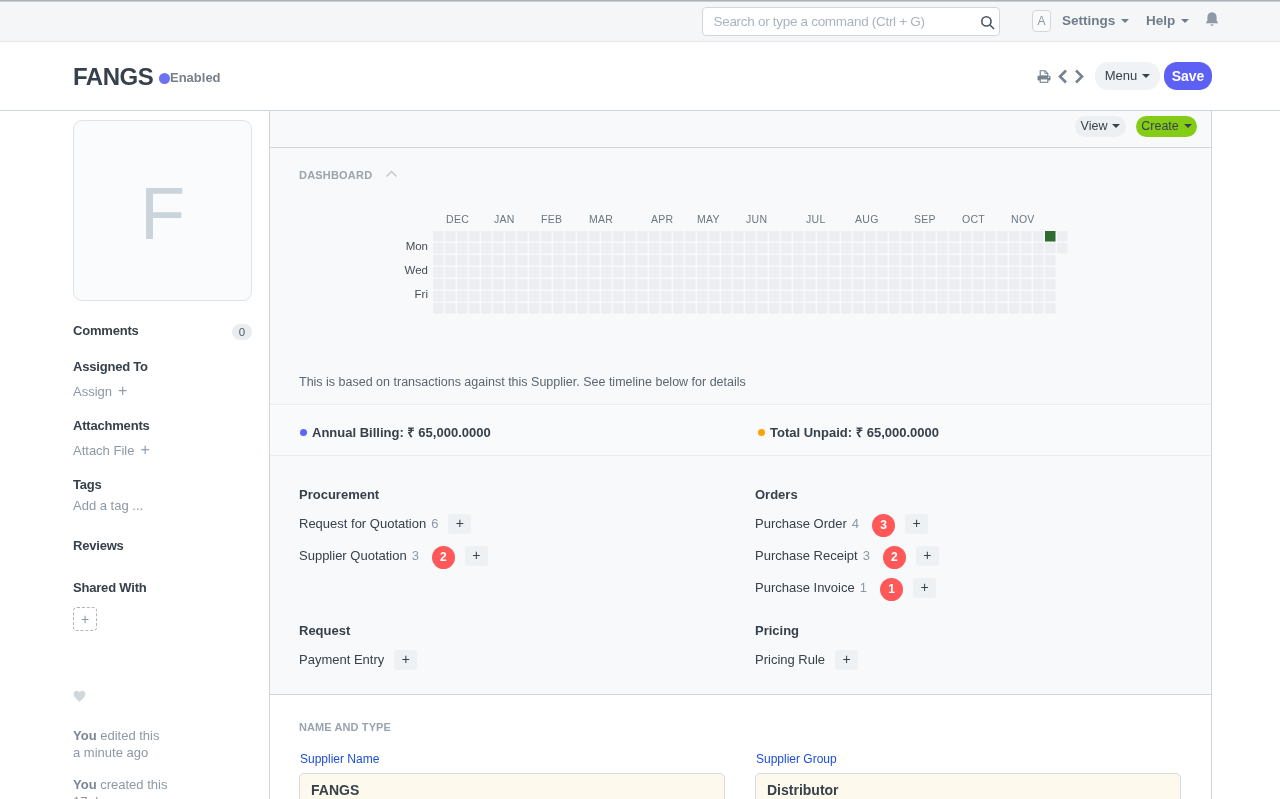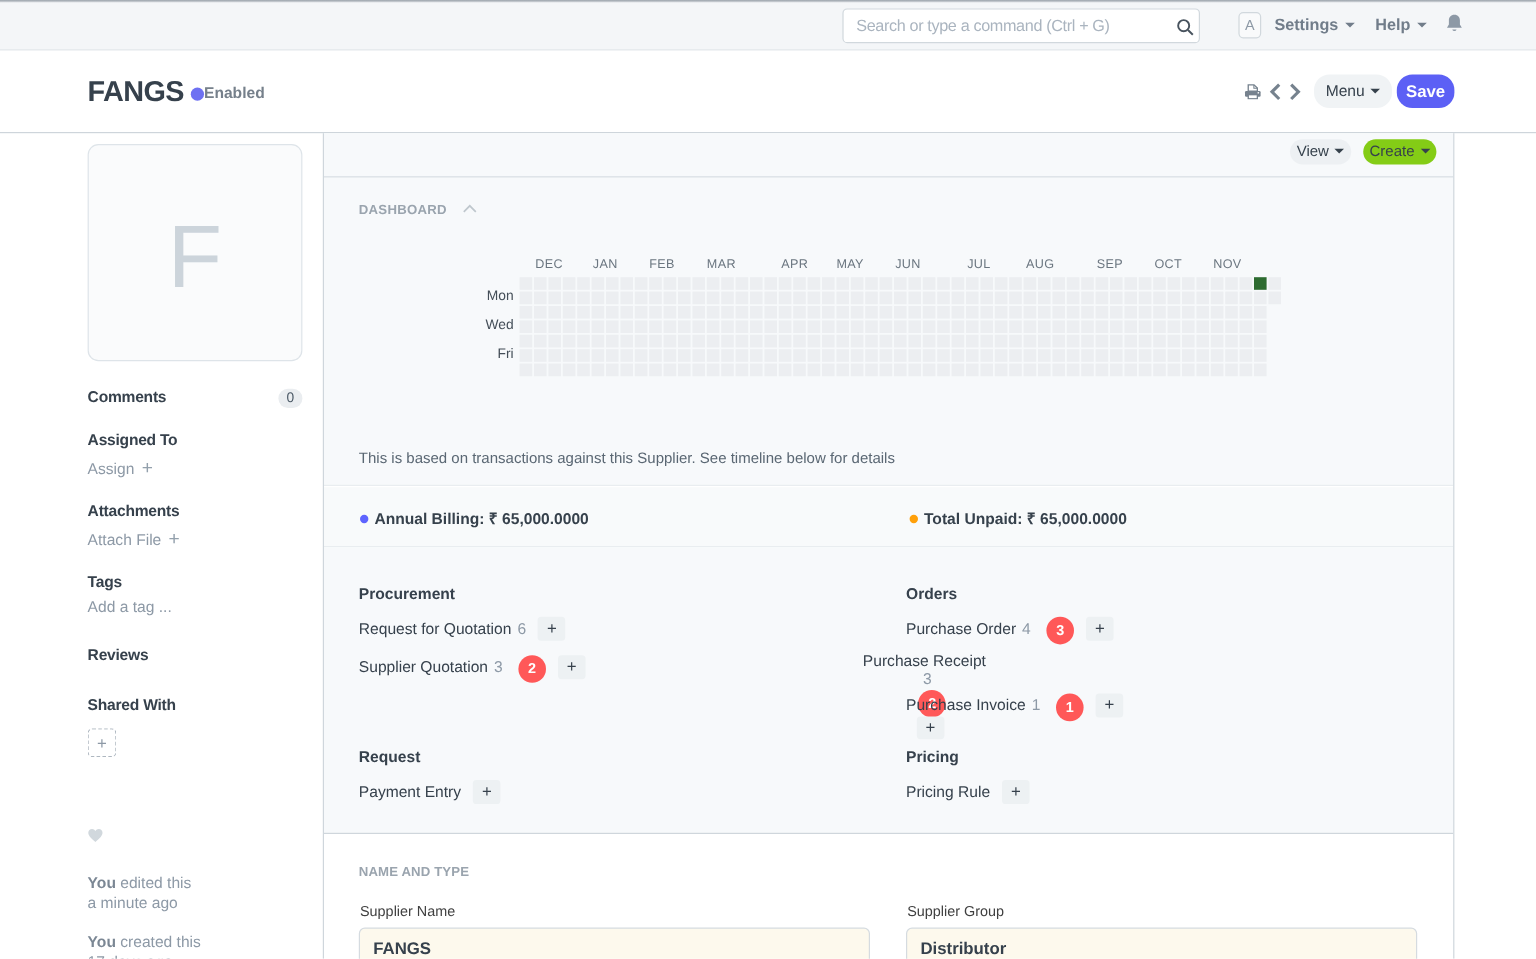--- a/index.html
+++ b/index.html
@@ -59,21 +59,21 @@
   
   .col-h { color:#36414c; font-size:13px; font-weight:700; }
   .lrow { height:24px; display:flex; align-items:center; color:#36414c; font-size:13px; }
   .lrow .cnt { color:#8d99a6; margin-left:5px; }
   .rbadge { display:inline-block; min-width:23px; height:23px; border-radius:12px; background:#ff5858; color:#fff;
             font-size:12px; font-weight:700; text-align:center; line-height:23px; margin-left:13px; position:relative; top:2px; }
   .plusbtn { display:inline-block; width:23px; height:20px; border-radius:3px; background:#edf1f3; color:#36414c;
              font-size:14px; text-align:center; line-height:19px; margin-left:10px; position:relative; top:0.5px; }
   
   .nt-h { left:299px; top:721px; color:#9aa4ae; font-size:11px; font-weight:700; letter-spacing:0.1px; }
-  .flabel { top:752px; color:#404040; font-size:12px; }
+  .flabel { top:752px; color:#1d4ed8; font-size:12px; }
   .finput { top:773px; width:426px; height:34px; background:#fdf9ed; border:1px solid #d5dbe0; border-radius:5px;
             color:#36414c; font-size:14px; font-weight:700; line-height:32px; padding-left:11px; }
 </style>
 </head>
 <body>
 <div id="page">
 
   <div class="abs navbar"></div>
   <div class="abs" style="left:0;top:0;width:1280px;height:2px;background:linear-gradient(#9aa2aa,#d8dce0);"></div>
   <div class="abs headline"></div>
@@ -530,21 +530,21 @@
   <div class="abs bill-dot" style="left:300px;background:#5e64ff;"></div>
   <div class="abs bill" style="left:312px;">Annual Billing: ₹ 65,000.0000</div>
   <div class="abs bill-dot" style="left:758px;background:#ffa00a;"></div>
   <div class="abs bill" style="left:770px;">Total Unpaid: ₹ 65,000.0000</div>
 
   <div class="abs col-h" style="left:299px;top:487px;">Procurement</div>
   <div class="abs lrow" style="left:299px;top:511px;">Request for Quotation<span class="cnt">6</span><span class="plusbtn">+</span></div>
   <div class="abs lrow" style="left:299px;top:543px;">Supplier Quotation<span class="cnt">3</span><span class="rbadge">2</span><span class="plusbtn">+</span></div>
   <div class="abs col-h" style="left:755px;top:487px;">Orders</div>
   <div class="abs lrow" style="left:755px;top:511px;">Purchase Order<span class="cnt">4</span><span class="rbadge">3</span><span class="plusbtn">+</span></div>
-  <div class="abs lrow" style="left:719px;top:543px;flex-direction:column;">Purchase Receipt<span class="cnt">3</span><span class="rbadge">2</span><span class="plusbtn">+</span></div>
+  <div class="abs lrow" style="left:755px;top:543px;">Purchase Receipt<span class="cnt">3</span><span class="rbadge">2</span><span class="plusbtn">+</span></div>
   <div class="abs lrow" style="left:755px;top:575px;">Purchase Invoice<span class="cnt">1</span><span class="rbadge">1</span><span class="plusbtn">+</span></div>
   <div class="abs col-h" style="left:299px;top:623px;">Request</div>
   <div class="abs lrow" style="left:299px;top:647px;">Payment Entry<span class="plusbtn">+</span></div>
   <div class="abs col-h" style="left:755px;top:623px;">Pricing</div>
   <div class="abs lrow" style="left:755px;top:647px;">Pricing Rule<span class="plusbtn">+</span></div>
 
   <div class="abs nt-h">NAME AND TYPE</div>
   <div class="abs flabel" style="left:300px;">Supplier Name</div>
   <div class="abs finput" style="left:299px;">FANGS</div>
   <div class="abs flabel" style="left:756px;">Supplier Group</div>

